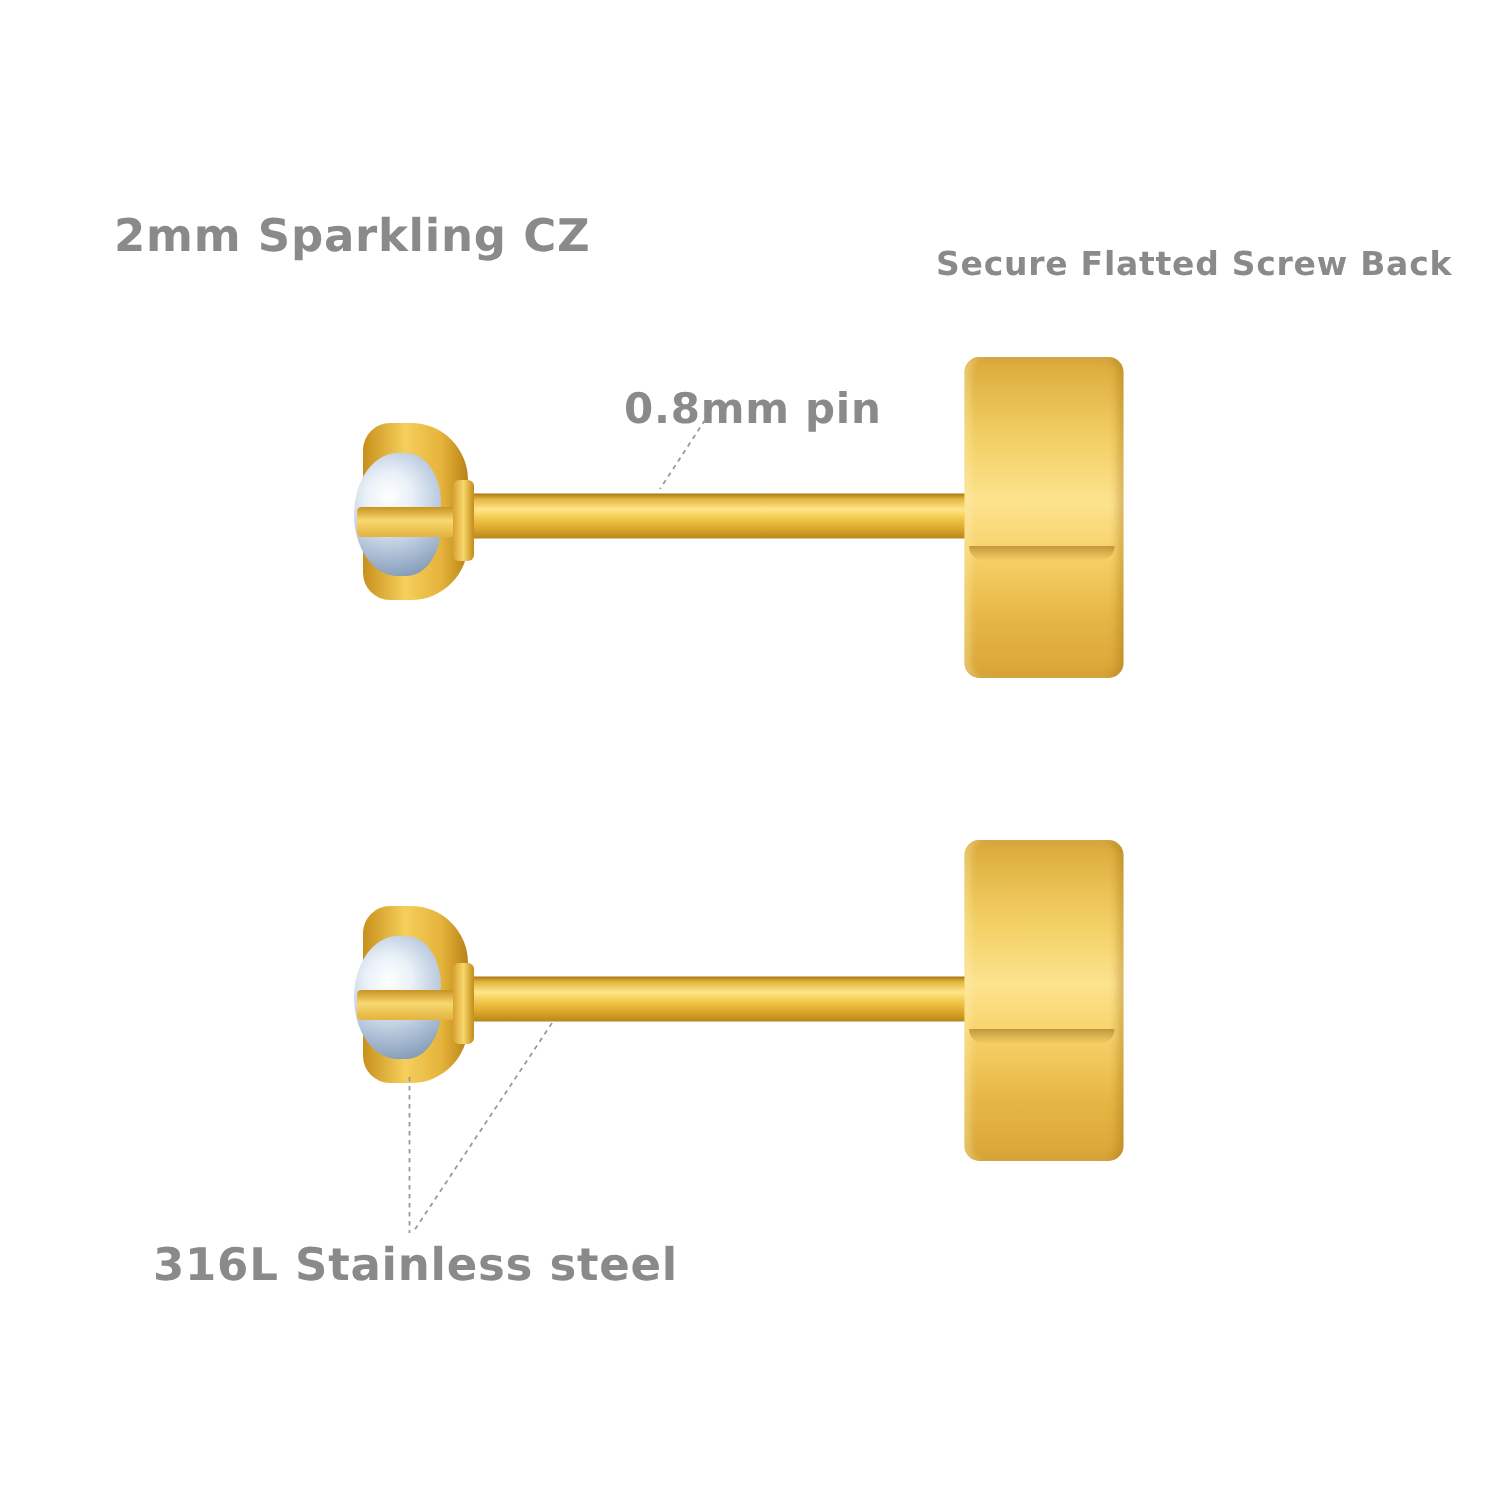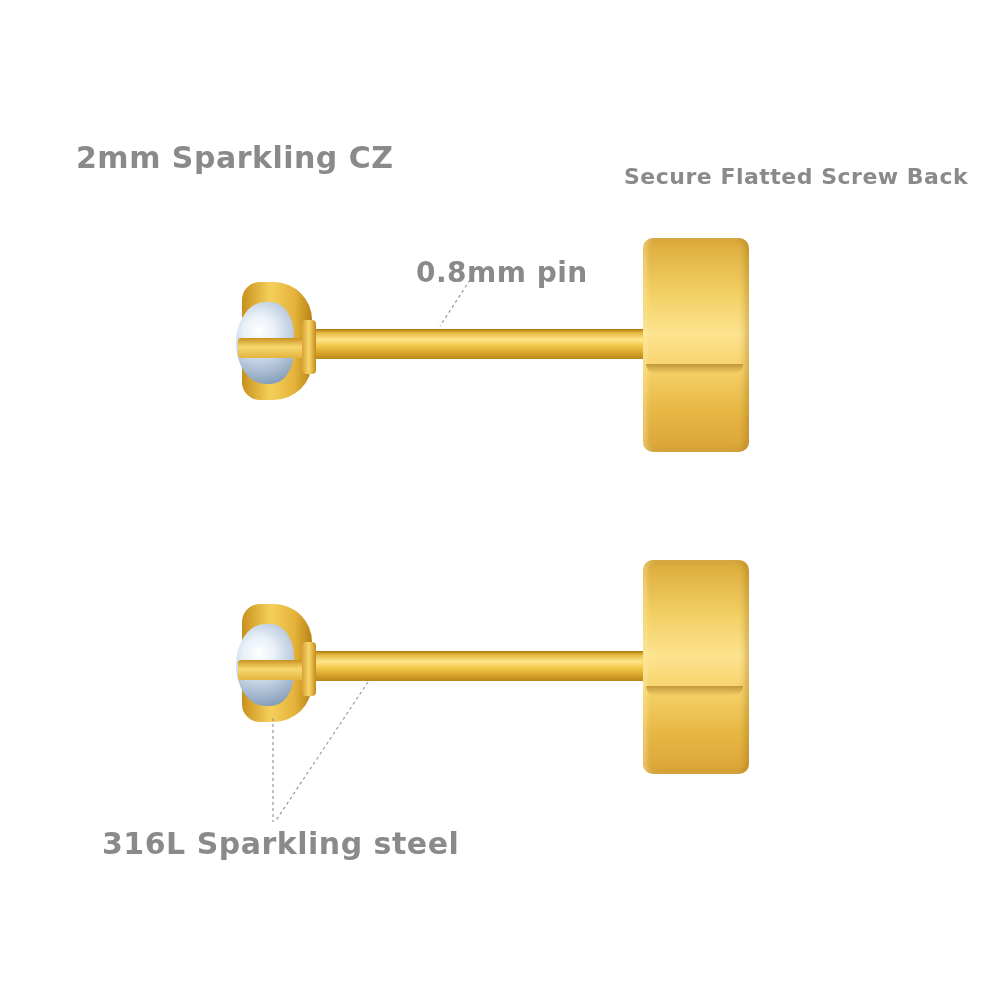--- a/index.html
+++ b/index.html
@@ -33,21 +33,21 @@
           background:linear-gradient(90deg,#d9a233,#f7d66a,#c48c19); }
 
   svg.leaders { position:absolute; left:0; top:0; width:1000px; height:1000px; pointer-events:none; }
 </style>
 </head>
 <body>
 
 <div id="lbl-cz" class="label">2mm Sparkling CZ</div>
 <div id="lbl-back" class="label">Secure Flatted Screw Back</div>
 <div id="lbl-pin" class="label">0.8mm pin</div>
-<div id="lbl-steel" class="label">316L Sparkling steel</div>
+<div id="lbl-steel" class="label">316L Stainless steel</div>
 
 <div id="earring-top" class="earring">
   <div class="pin"></div>
   <div class="back">
       <div class="seam"></div>
     </div>
   <div class="setting">
     <div class="prong-cup"></div>
     <div class="stone"></div>
     <div class="band"></div>

